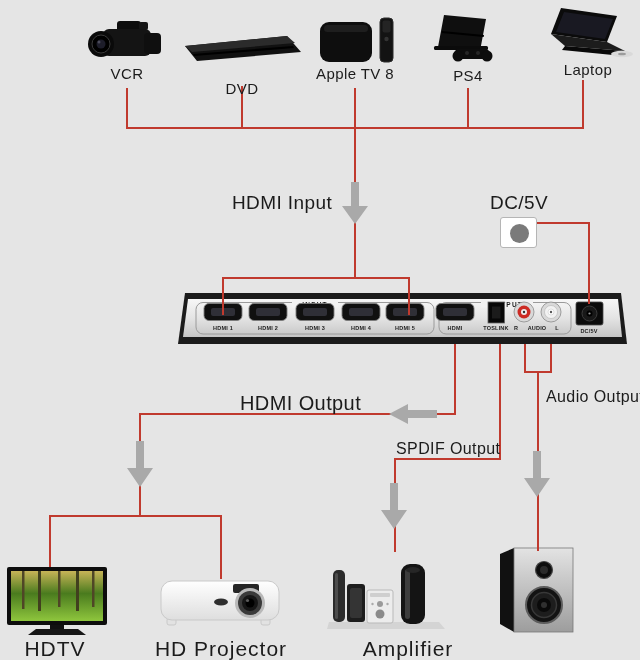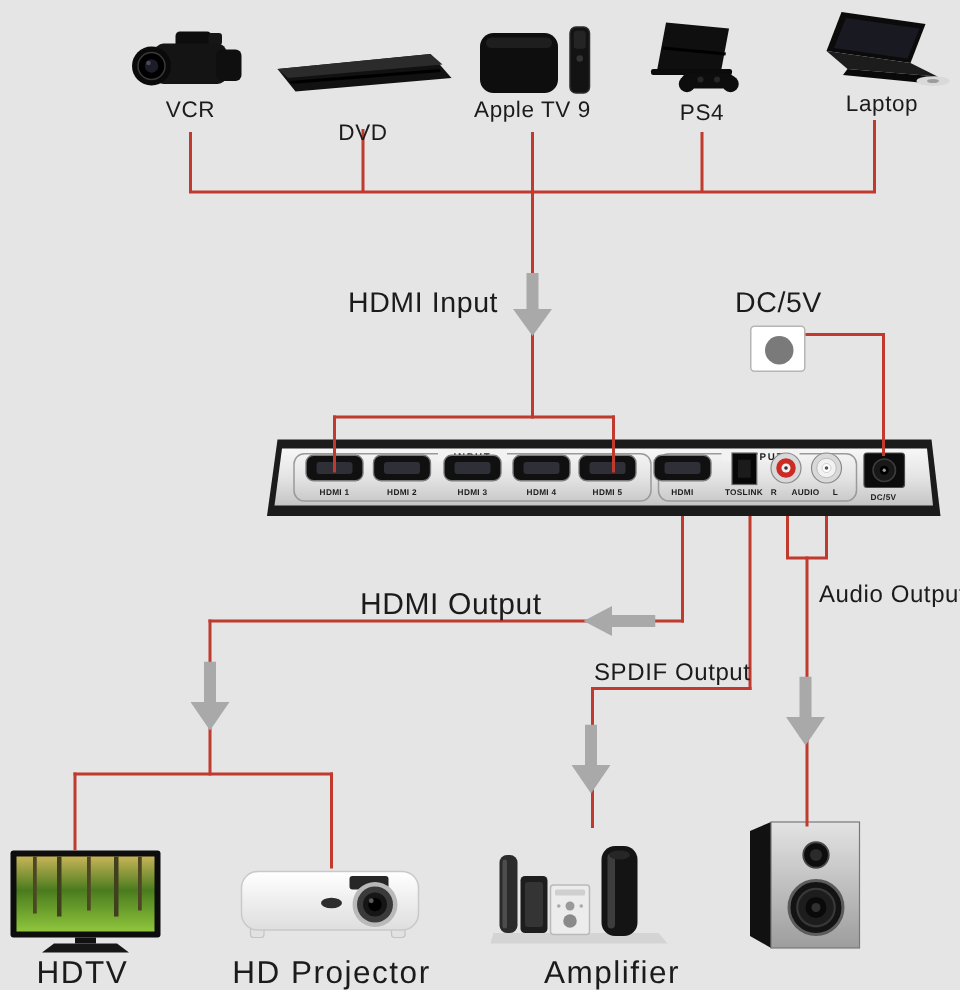--- a/index.html
+++ b/index.html
@@ -73,21 +73,21 @@
     <polygon points="18,2 74,10 64,36 8,28" fill="#0b0b0b"></polygon>
     <polygon points="21,6 70,13 62,33 13,26" fill="#191922"></polygon>
     <polygon points="8,28 64,36 82,45 22,40" fill="#1c1c1c"></polygon>
     <polygon points="22,40 82,45 80,50 19,44" fill="#090909"></polygon>
     <ellipse cx="79" cy="48" rx="11" ry="3.2" fill="#d9d9d9"></ellipse>
     <ellipse cx="79" cy="48" rx="4" ry="1.3" fill="#9c9c9c"></ellipse>
   </svg>
 
   <div class="lbl lbl-src" style="left:87px;top:65px;width:80px">VCR</div>
   <div class="lbl lbl-src" style="left:202px;top:80px;width:80px">DVD</div>
-  <div class="lbl lbl-src" style="left:315px;top:65px;width:80px">Apple TV 9</div>
+  <div class="lbl lbl-src" style="left:315px;top:65px;width:80px">Apple TV 8</div>
   <div class="lbl lbl-src" style="left:428px;top:67px;width:80px">PS4</div>
   <div class="lbl lbl-src" style="left:548px;top:61px;width:80px">Laptop</div>
 
   <div class="vline" style="left:126px;top:88px;height:40px"></div>
   <div class="vline" style="left:241px;top:86px;height:42px"></div>
   <div class="vline" style="left:354px;top:88px;height:191px"></div>
   <div class="vline" style="left:467px;top:88px;height:40px"></div>
   <div class="vline" style="left:582px;top:80px;height:48px"></div>
   <div class="hline" style="left:126px;top:127px;width:458px"></div>
   <div class="hline" style="left:222px;top:277px;width:188px"></div>

